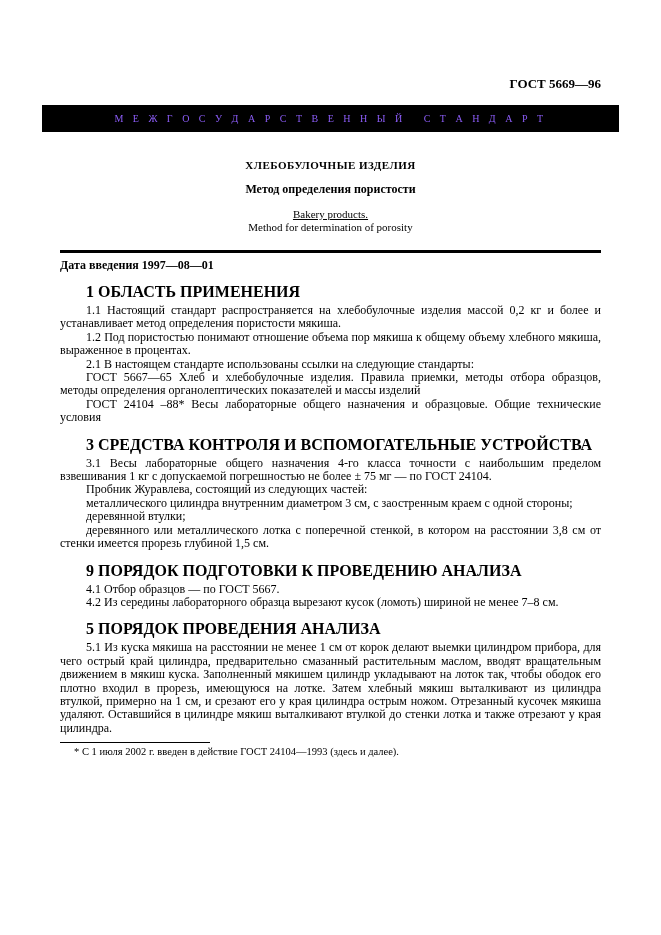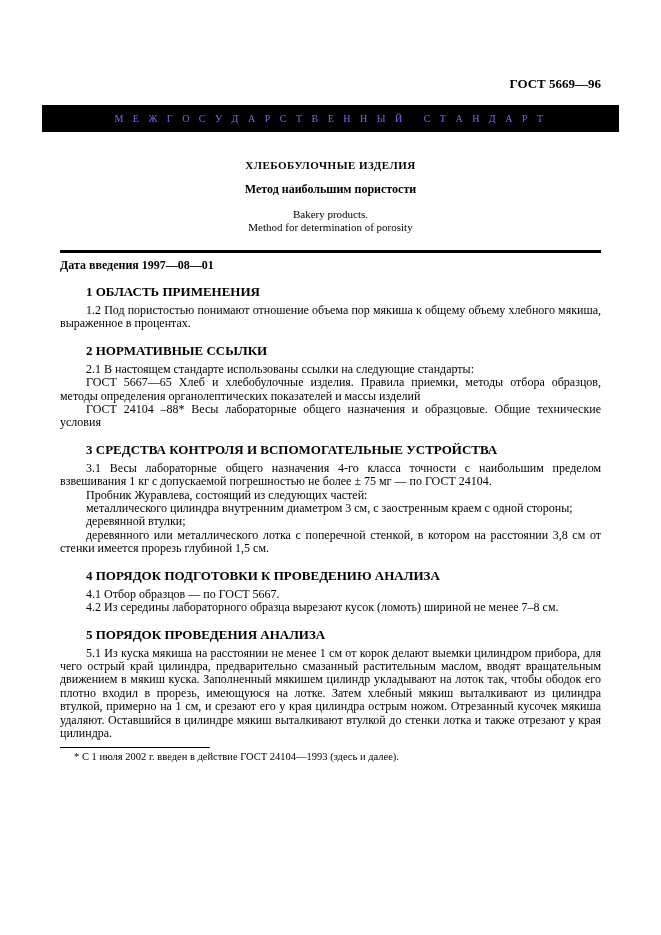--- a/index.html
+++ b/index.html
@@ -48,41 +48,41 @@
   .title-sub {
     margin-top: 9px;
     font-weight: bold;
     font-size: 12px;
     line-height: 14px;
   }
   .title-en {
     font-size: 11px;
     line-height: 13px;
   }
-  .title-en.first { margin-top: 12px; }
+  .title-en.first { margin-top: 12px; text-decoration: underline; }
 
   .rule-thick {
     margin-top: 16px;
     height: 3px;
     background: #000;
   }
 
   .date-line {
     margin-top: 5px;
     text-align: left;
     font-weight: bold;
     font-size: 12px;
     line-height: 14px;
   }
 
   .section-heading {
     margin-top: 12px;
     margin-bottom: 5px;
     font-weight: bold;
-    font-size: 13px;
+    font-size: 16px;
     line-height: 15px;
     text-indent: 26px;
   }
   .para {
     font-size: 12px;
     line-height: 13.4px;
     text-align: justify;
     text-indent: 26px;
   }
 
@@ -130,52 +130,52 @@
 
 <div class="page">
   <div class="content">
 
     <div class="doc-number">ГОСТ 5669—96</div>
 
     <div class="banner">М Е Ж Г О С У Д А Р С Т В Е Н Н Ы Й   С Т А Н Д А Р Т</div>
 
     <div class="title-block">
       <div class="title-main">ХЛЕБОБУЛОЧНЫЕ ИЗДЕЛИЯ</div>
-      <div class="title-sub">Метод наибольшим пористости</div>
+      <div class="title-sub">Метод определения пористости</div>
       <div class="title-en first">Bakery products.</div>
       <div class="title-en">Method for determination of porosity</div>
     </div>
 
     <div class="rule-thick"></div>
 
     <div class="date-line">Дата введения 1997—08—01</div>
 
     <div class="section">
       <div class="section-heading">1 ОБЛАСТЬ ПРИМЕНЕНИЯ</div>
+      <p class="para">1.1 Настоящий стандарт распространяется на хлебобулочные изделия массой 0,2 кг и более и устанавливает метод определения пористости мякиша.</p>
       <p class="para">1.2 Под пористостью понимают отношение объема пор мякиша к общему объему хлебного мякиша, выраженное в процентах.</p>
     </div>
 
     <div class="section">
-      <div class="section-heading">2 НОРМАТИВНЫЕ ССЫЛКИ</div>
       <p class="para">2.1 В настоящем стандарте использованы ссылки на следующие стандарты:</p>
       <p class="para">ГОСТ 5667—65 Хлеб и хлебобулочные изделия. Правила приемки, методы отбора образцов, методы определения органолептических показателей и массы изделий</p>
       <p class="para">ГОСТ 24104 –88* Весы лабораторные общего назначения и образцовые. Общие технические условия</p>
     </div>
 
     <div class="section">
       <div class="section-heading">3 СРЕДСТВА КОНТРОЛЯ И ВСПОМОГАТЕЛЬНЫЕ УСТРОЙСТВА</div>
       <p class="para">3.1 Весы лабораторные общего назначения 4-го класса точности с наибольшим пределом взвешивания 1 кг с допускаемой погрешностью не более ± 75 мг — по ГОСТ 24104.</p>
       <p class="para">Пробник Журавлева, состоящий из следующих частей:</p>
       <p class="para">металлического цилиндра внутренним диаметром 3 см, с заостренным краем с одной стороны;</p>
       <p class="para">деревянной втулки;</p>
       <p class="para">деревянного или металлического лотка с поперечной стенкой, в котором на расстоянии 3,8 см от стенки имеется прорезь глубиной 1,5 см.</p>
     </div>
 
     <div class="section">
-      <div class="section-heading">4 ПОРЯДОК ПОДГОТОВКИ К ПРОВЕДЕНИЮ АНАЛИЗА</div>
+      <div class="section-heading">9 ПОРЯДОК ПОДГОТОВКИ К ПРОВЕДЕНИЮ АНАЛИЗА</div>
       <p class="para">4.1 Отбор образцов — по ГОСТ 5667.</p>
       <p class="para">4.2 Из середины лабораторного образца вырезают кусок (ломоть) шириной не менее 7–8 см.</p>
     </div>
 
     <div class="section">
       <div class="section-heading">5 ПОРЯДОК ПРОВЕДЕНИЯ АНАЛИЗА</div>
       <p class="para">5.1 Из куска мякиша на расстоянии не менее 1 см от корок делают выемки цилиндром прибора, для чего острый край цилиндра, предварительно смазанный растительным маслом, вводят вращательным движением в мякиш куска. Заполненный мякишем цилиндр укладывают на лоток так, чтобы ободок его плотно входил в прорезь, имеющуюся на лотке. Затем хлебный мякиш выталкивают из цилиндра втулкой, примерно на 1 см, и срезают его у края цилиндра острым ножом. Отрезанный кусочек мякиша удаляют. Оставшийся в цилиндре мякиш выталкивают втулкой до стенки лотка и также отрезают у края цилиндра.</p>
     </div>
 
     <div class="footnote-rule"></div>

